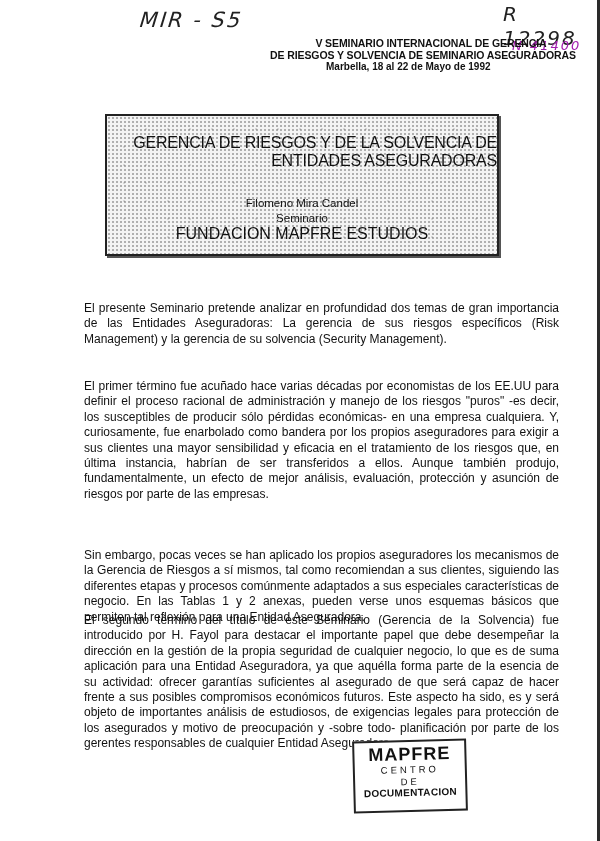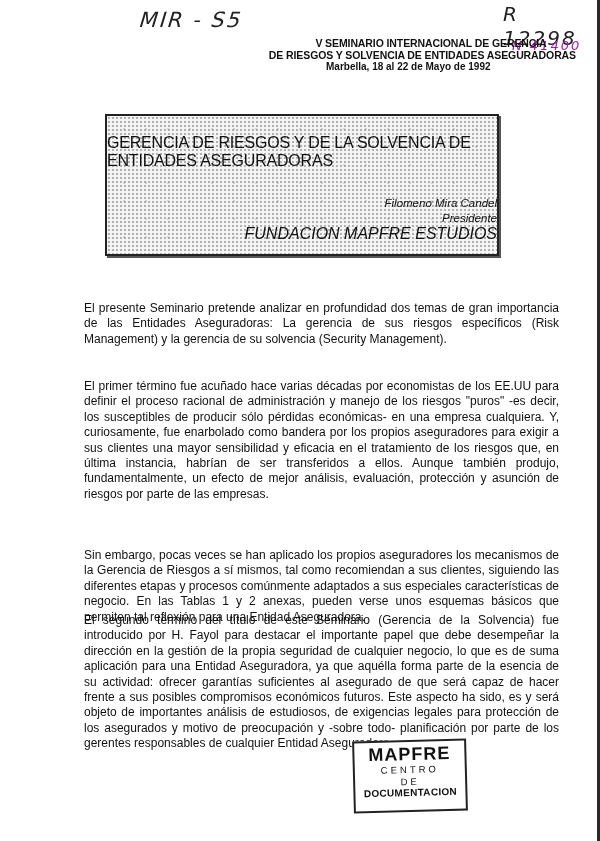--- a/index.html
+++ b/index.html
@@ -47,27 +47,27 @@
       box-shadow: 2px 2px 0 #555;
       background-color: #f4f4f4;
       background-image:
         radial-gradient(circle, rgba(0,0,0,0.28) 1px, transparent 1.2px),
         radial-gradient(circle, rgba(0,0,0,0.12) 1px, transparent 1.2px);
       background-size: 4px 4px, 22px 18px;
       background-position: 0 0, 6px 4px;
     }
     .title-box .title {
       position: absolute; left: 0; right: 0; top: 18px;
-      text-align: left;
+      text-align: right;
       font-size: 16px; line-height: 18px; letter-spacing: -0.2px;
       text-transform: uppercase;
     }
     .title-box .author {
       position: absolute; left: 0; right: 0; top: 80px;
-      text-align: right; font-size: 11.5px; line-height: 15px; font-style: italic;
+      text-align: center; font-size: 11.5px; line-height: 15px;
     }
     .title-box .author .org { font-size: 16px; }
 
     .para {
       position: absolute; left: 80px; width: 475px;
       font-size: 12px; line-height: 15.4px;
       text-align: justify;
       margin: 4px;
     }
     .p1 { top: 297px; }
@@ -91,32 +91,32 @@
 <body>
 
 <div class="right-edge"></div>
 
 <div class="hand hand-left">MIR - S5</div>
 <div class="hand hand-right-top">R 12298</div>
 <div class="hand hand-right-mid">N 41400</div>
 
 <div class="header">
   <span class="l1">V SEMINARIO INTERNACIONAL DE GERENCIA</span>
-  <span class="l2">DE RIESGOS Y SOLVENCIA DE ENTIDADES ASEGURADORAS</span>
+  <span class="l2">DE RIESGOS Y SOLVENCIA DE SEMINARIO ASEGURADORAS</span>
 </div>
 <div class="dateline">Marbella, 18 al 22 de Mayo de 1992</div>
 
 <div class="title-box">
   <div class="title">
     <div>GERENCIA DE RIESGOS Y DE LA SOLVENCIA DE</div>
     <div>ENTIDADES ASEGURADORAS</div>
   </div>
   <div class="author">
     <div>Filomeno Mira Candel</div>
-    <div>Presidente</div>
+    <div>Seminario</div>
     <div class="org">FUNDACION MAPFRE ESTUDIOS</div>
   </div>
 </div>
 
 <p class="para p1">El presente Seminario pretende analizar en profundidad dos temas de gran importancia de las Entidades Aseguradoras: La gerencia de sus riesgos específicos (Risk Management) y la gerencia de su solvencia (Security Management).</p>
 <p class="para p2">El primer término fue acuñado hace varias décadas por economistas de los EE.UU para definir el proceso racional de administración y manejo de los riesgos "puros" -es decir, los susceptibles de producir sólo pérdidas económicas- en una empresa cualquiera. Y, curiosamente, fue enarbolado como bandera por los propios aseguradores para exigir a sus clientes una mayor sensibilidad y eficacia en el tratamiento de los riesgos que, en última instancia, habrían de ser transferidos a ellos. Aunque también produjo, fundamentalmente, un efecto de mejor análisis, evaluación, protección y asunción de riesgos por parte de las empresas.</p>
 <p class="para p3">Sin embargo, pocas veces se han aplicado los propios aseguradores los mecanismos de la Gerencia de Riesgos a sí mismos, tal como recomiendan a sus clientes, siguiendo las diferentes etapas y procesos comúnmente adaptados a sus especiales características de negocio. En las Tablas 1 y 2 anexas, pueden verse unos esquemas básicos que permiten tal reflexión para una Entidad Aseguradora.</p>
 <p class="para p4">El segundo término del título de este Seminario (Gerencia de la Solvencia) fue introducido por H. Fayol para destacar el importante papel que debe desempeñar la dirección en la gestión de la propia seguridad de cualquier negocio, lo que es de suma aplicación para una Entidad Aseguradora, ya que aquélla forma parte de la esencia de su actividad: ofrecer garantías suficientes al asegurado de que será capaz de hacer frente a sus posibles compromisos económicos futuros. Este aspecto ha sido, es y será objeto de importantes análisis de estudiosos, de exigencias legales para protección de los asegurados y motivo de preocupación y -sobre todo- planificación por parte de los gerentes responsables de cualquier Entidad Aseguradora.</p>
 
 <div class="stamp">

